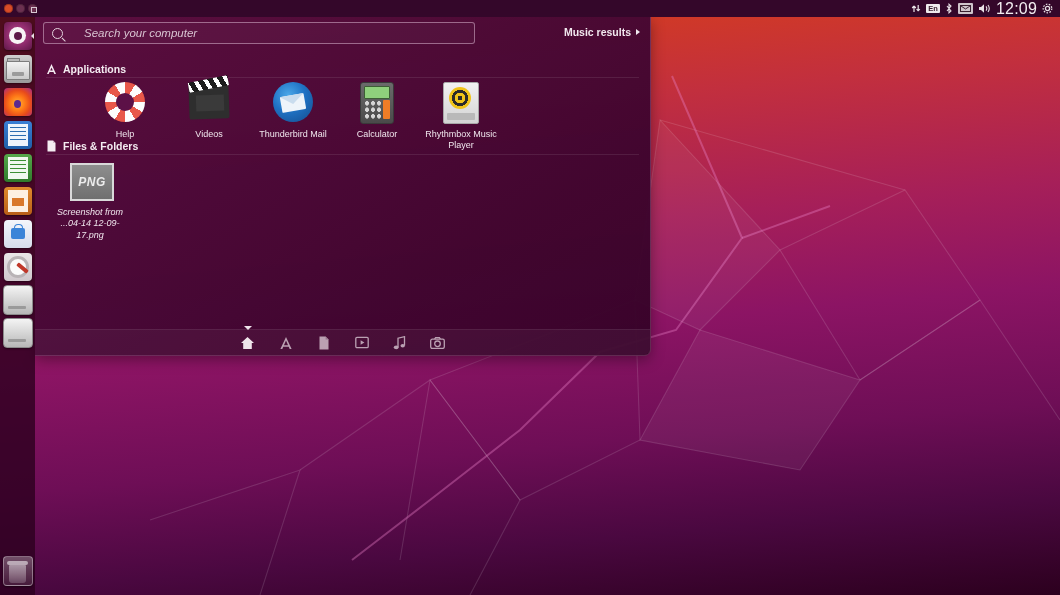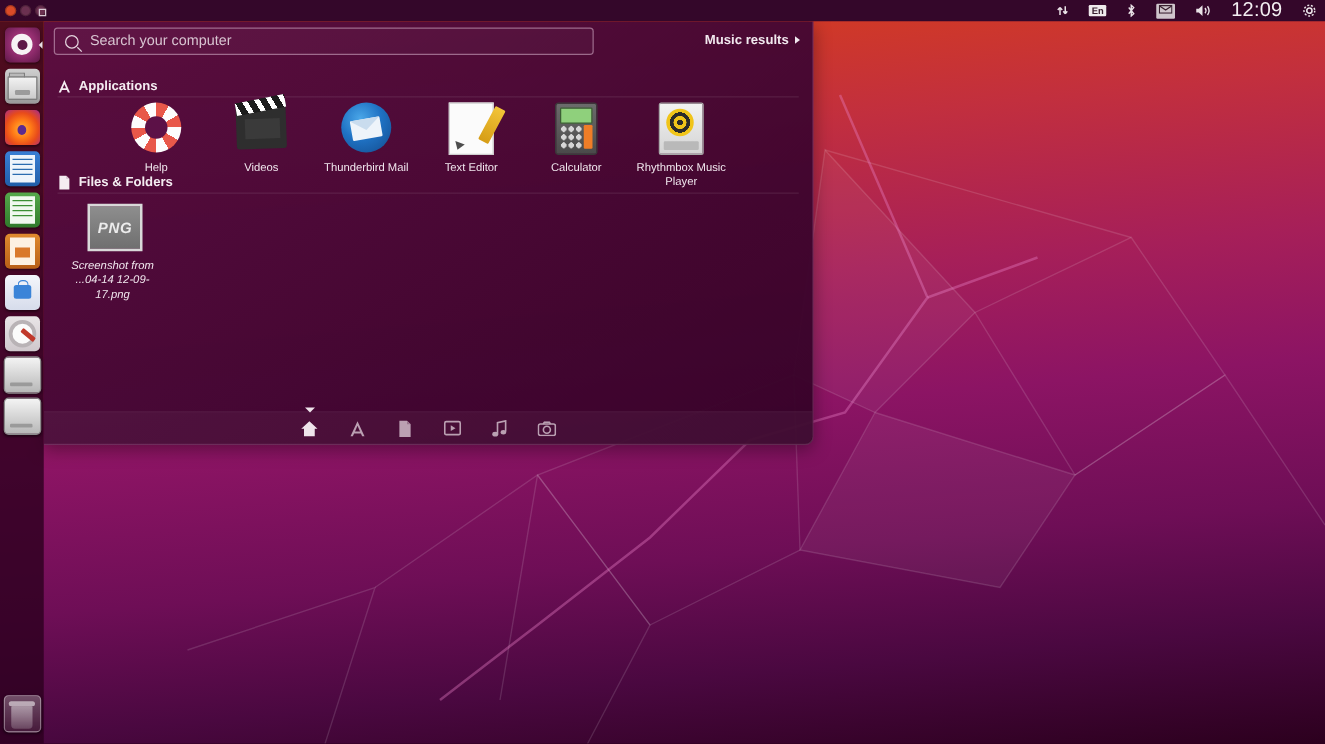--- a/index.html
+++ b/index.html
@@ -23,21 +23,21 @@
     background:#34072a;
     display:flex;align-items:center;
     z-index:40;
   }
   .wbtns{display:flex;align-items:center;gap:3px;padding-left:4px;}
   .wbtn{width:9px;height:9px;border-radius:50%;position:relative;}
   .wbtn.close{background:#da4b28;box-shadow:inset 0 0 0 1px rgba(0,0,0,.25);}
   .wbtn.min{background:#6b3050;box-shadow:inset 0 0 0 1px rgba(0,0,0,.25);}
   .wbtn.max{background:#6b3050;box-shadow:inset 0 0 0 1px rgba(0,0,0,.25);}
   .wbtn.max:after{content:"";position:absolute;left:2.5px;top:2.5px;width:4px;height:4px;border:1px solid #d8c8d2;}
-  .tray{margin-left:auto;display:flex;align-items:center;gap:16px;padding-right:7px;color:#f3eef1;font-size:9.5px;}
+  .tray{margin-left:auto;display:flex;align-items:center;gap:5px;padding-right:7px;color:#f3eef1;font-size:9.5px;}
   .tray .ti{display:flex;align-items:center;justify-content:center;height:14px;opacity:.95;}
   .kbd-ind{background:#efeaec;color:#3a2030;font-size:7.5px;font-weight:bold;padding:1px 2px;border-radius:1px;line-height:1;}
   .mail-ind{background:#cfc4cb;color:#3a2030;font-size:6px;padding:1.5px 2px;border-radius:1px;line-height:1;}
   .clock{font-size:16px;letter-spacing:.2px;}
 
   
   .launcher{
     position:absolute;left:0;top:17px;width:35px;height:578px;
     background:rgba(44,0,30,.80);
     z-index:35;
@@ -93,21 +93,21 @@
     z-index:30;
   }
   .dash-search{
     position:absolute;left:8px;top:5px;width:432px;height:22px;
     border:1px solid rgba(216,180,205,.55);border-radius:3px;
     display:flex;align-items:center;padding:0 8px;box-sizing:border-box;
     background:rgba(255,255,255,.03);
   }
   .dash-search .magn{width:9px;height:9px;border:1.4px solid #e4d4de;border-radius:50%;position:relative;flex:0 0 auto;}
   .dash-search .magn:after{content:"";position:absolute;right:-4px;bottom:-3px;width:5px;height:1.4px;background:#e4d4de;transform:rotate(45deg);}
-  .dash-search .ph{margin-left:9px;color:#d8c4d1;font-size:11.5px;}
+  .dash-search .ph{margin-left:21px;color:#d8c4d1;font-style:italic;font-size:11.5px;}
   .filter-results{
     position:absolute;right:10px;top:9px;color:#f1e8ee;font-size:10.5px;font-weight:bold;
     display:flex;align-items:center;gap:5px;
   }
   .filter-results .tri{width:0;height:0;border-top:3px solid transparent;border-bottom:3px solid transparent;border-left:4px solid #f1e8ee;}
 
   .grp-head{position:absolute;display:flex;align-items:flex-end;gap:6px;color:#f4ecf1;font-size:10.5px;font-weight:bold;}
   .grp-head .ghicon{width:11px;height:12px;display:block;}
   .grp-rule{position:absolute;height:1px;background:rgba(255,255,255,.09);}
 
@@ -344,29 +344,20 @@
       <div class="cell">
         <div class="art">
             <div class="a-tb">
               <div class="env"></div>
             </div>
           </div>
         <div class="lbl">Thunderbird Mail</div>
       </div>
       <div class="cell">
         <div class="art">
-            <div class="a-txt">
-              <div class="pen"></div>
-              <div class="nib"></div>
-            </div>
-          </div>
-        <div class="lbl">Text Editor</div>
-      </div>
-      <div class="cell">
-        <div class="art">
             <div class="a-calc">
               <div class="disp"></div>
               <div class="keys"></div>
               <div class="orange"></div>
             </div>
           </div>
         <div class="lbl">Calculator</div>
       </div>
       <div class="cell">
         <div class="art">

